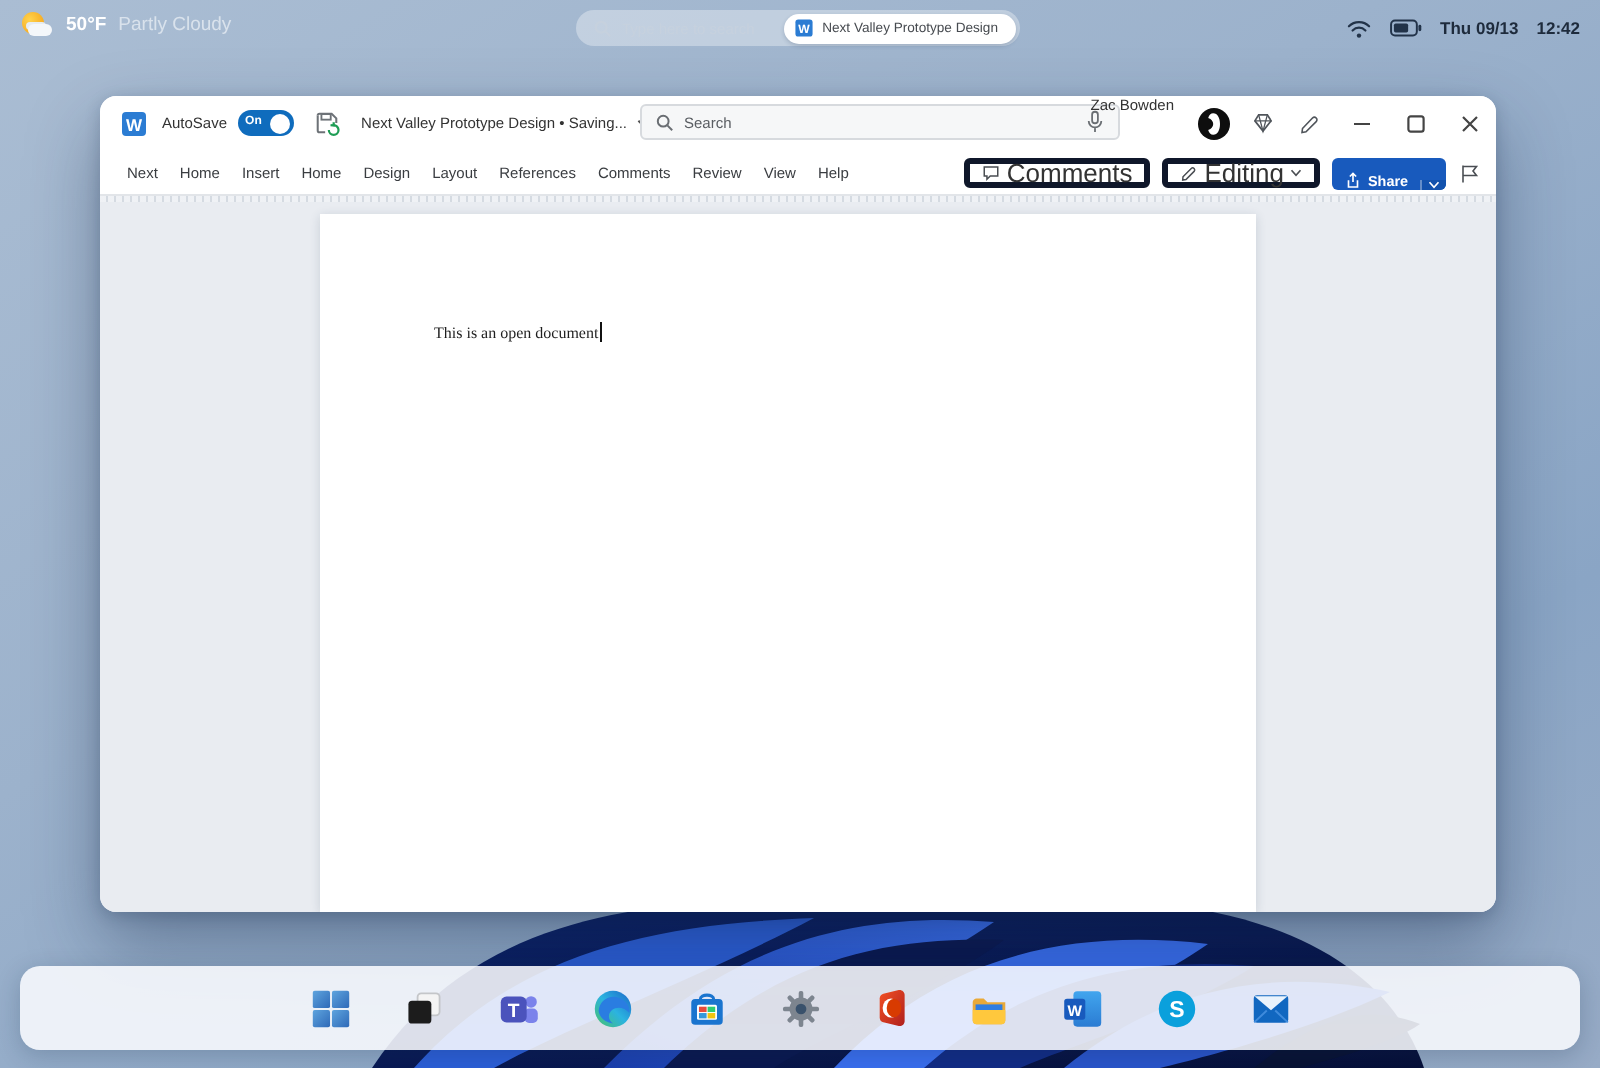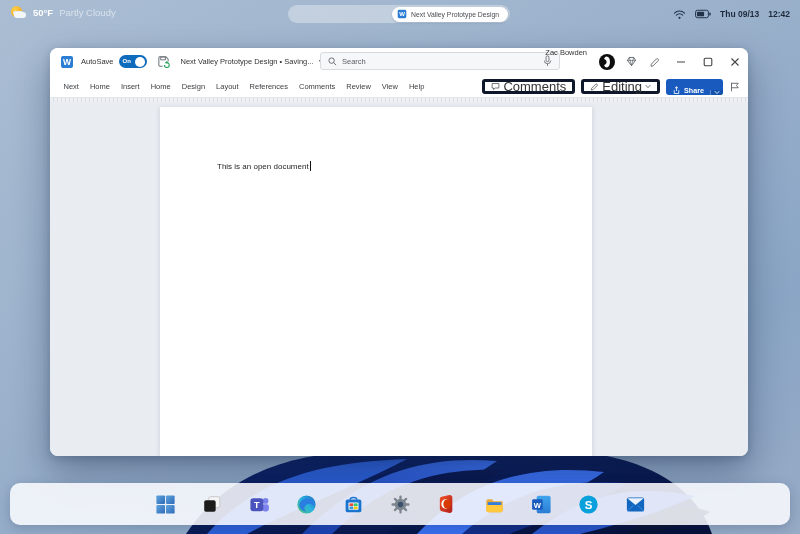--- a/index.html
+++ b/index.html
@@ -61,22 +61,22 @@
                  border:3px solid #0f172a; border-radius:3px; font-size:13px; color:#333; cursor:pointer; }
   .share-btn { display:flex; align-items:flex-end; height:16px; border-radius:3px; overflow:hidden;
                background:#185abd; color:#fff; cursor:pointer; }
   .share-main { display:flex; align-items:center; gap:3px; padding:0 6px; font-size:7.2px; font-weight:bold; }
   .share-caret { width:13px; display:flex; align-items:center; justify-content:center;
                  border-left:1px solid rgba(255,255,255,.35); background:#1252ad; }
 
   
   .docarea { position:relative; height:358px; background:#e9ecf1; }
   .ruler { height:3px; background:repeating-linear-gradient(90deg,#f2f4f7 0 3px,#ccd3db 3px 4px); opacity:.7; }
-  .page { position:absolute; left:110px; top:9px; width:432px; height:349px; background:#ffffff;
-          box-shadow:0 1px 5px rgba(40,60,90,.16); }
+  .page { position:absolute; left:110px; top:9px; width:468px; height:349px; background:#ffffff;
+          box-shadow:0 1px 5px rgba(40,60,90,.16);font-family:Liberation Serif, serif; }
   .page-text { position:absolute; left:57px; top:54px; font-size:8px; color:#1f1f1f; }
   .caret { display:inline-block; width:1px; height:10px; background:#111; vertical-align:-2px; margin-left:1px; }
 
   
   .bloom { position:absolute; left:172px; top:450px; width:540px; height:84px; z-index:1; }
 
   
   .taskbar { position:absolute; left:10px; right:10px; top:483px; height:42px; border-radius:10px;
              background:rgba(249,251,254,0.88); z-index:5; display:flex; align-items:center;
              justify-content:center; gap:21px; box-shadow:0 3px 12px rgba(20,40,70,.22); }

